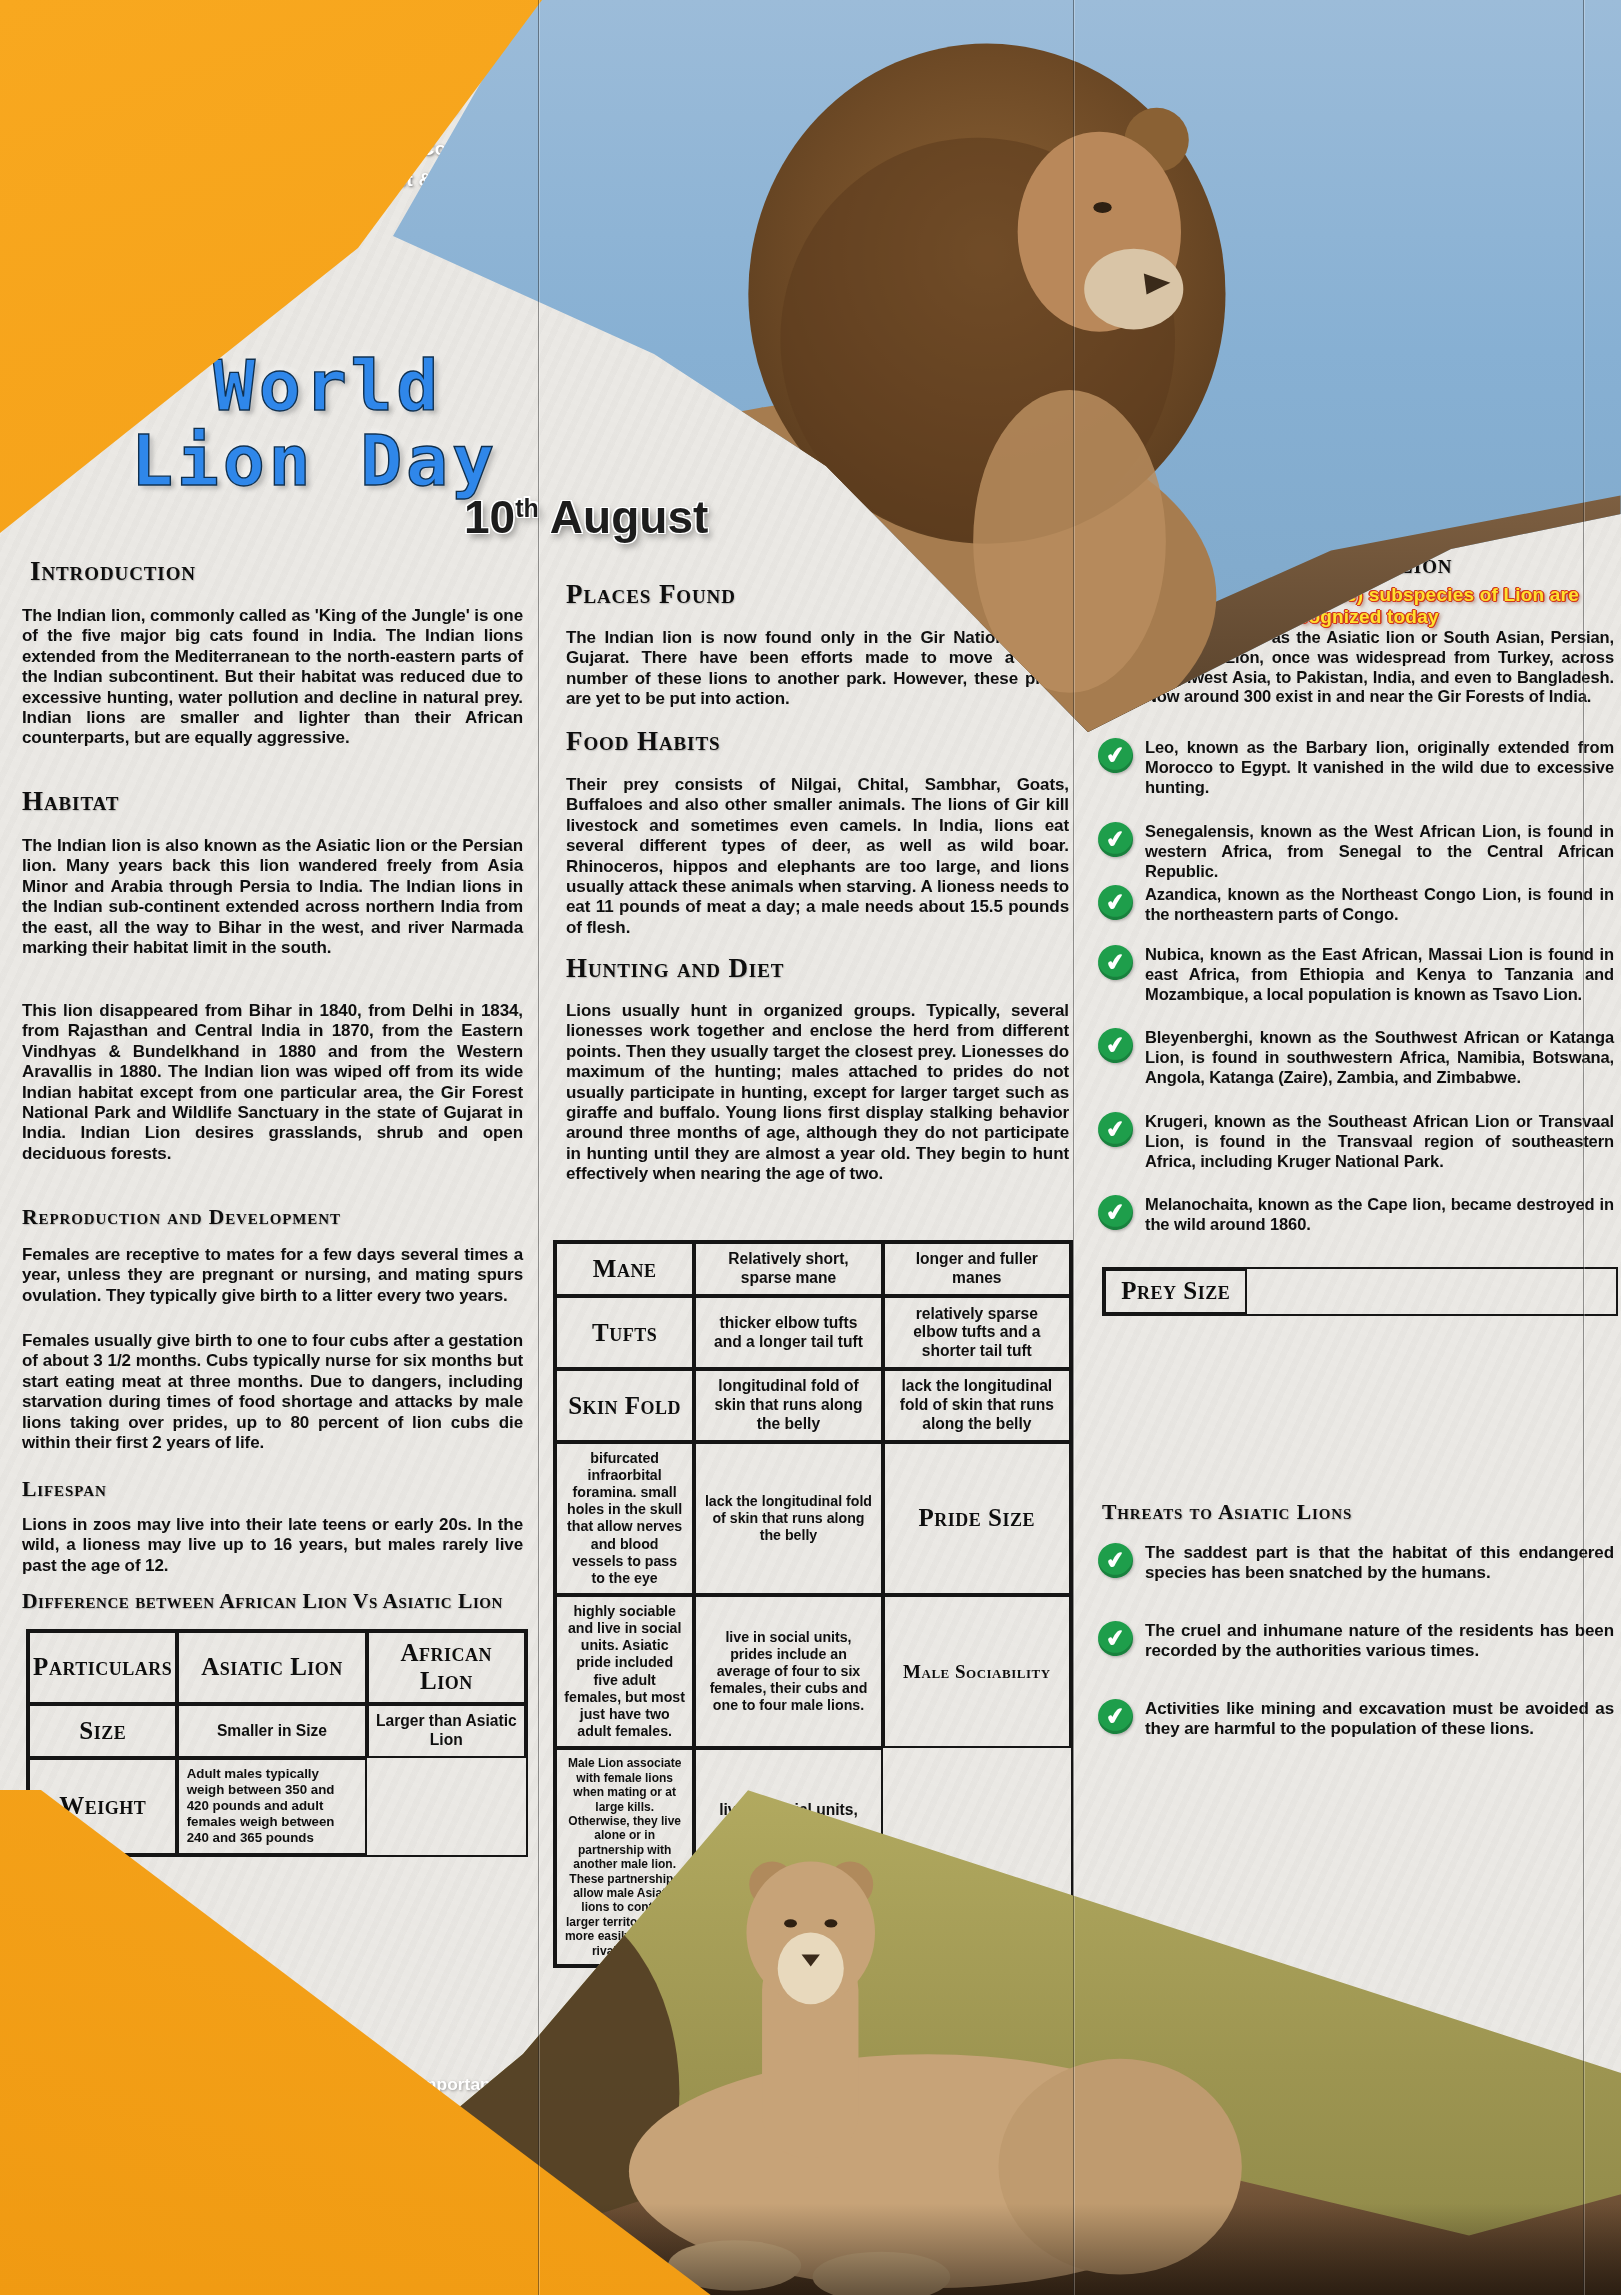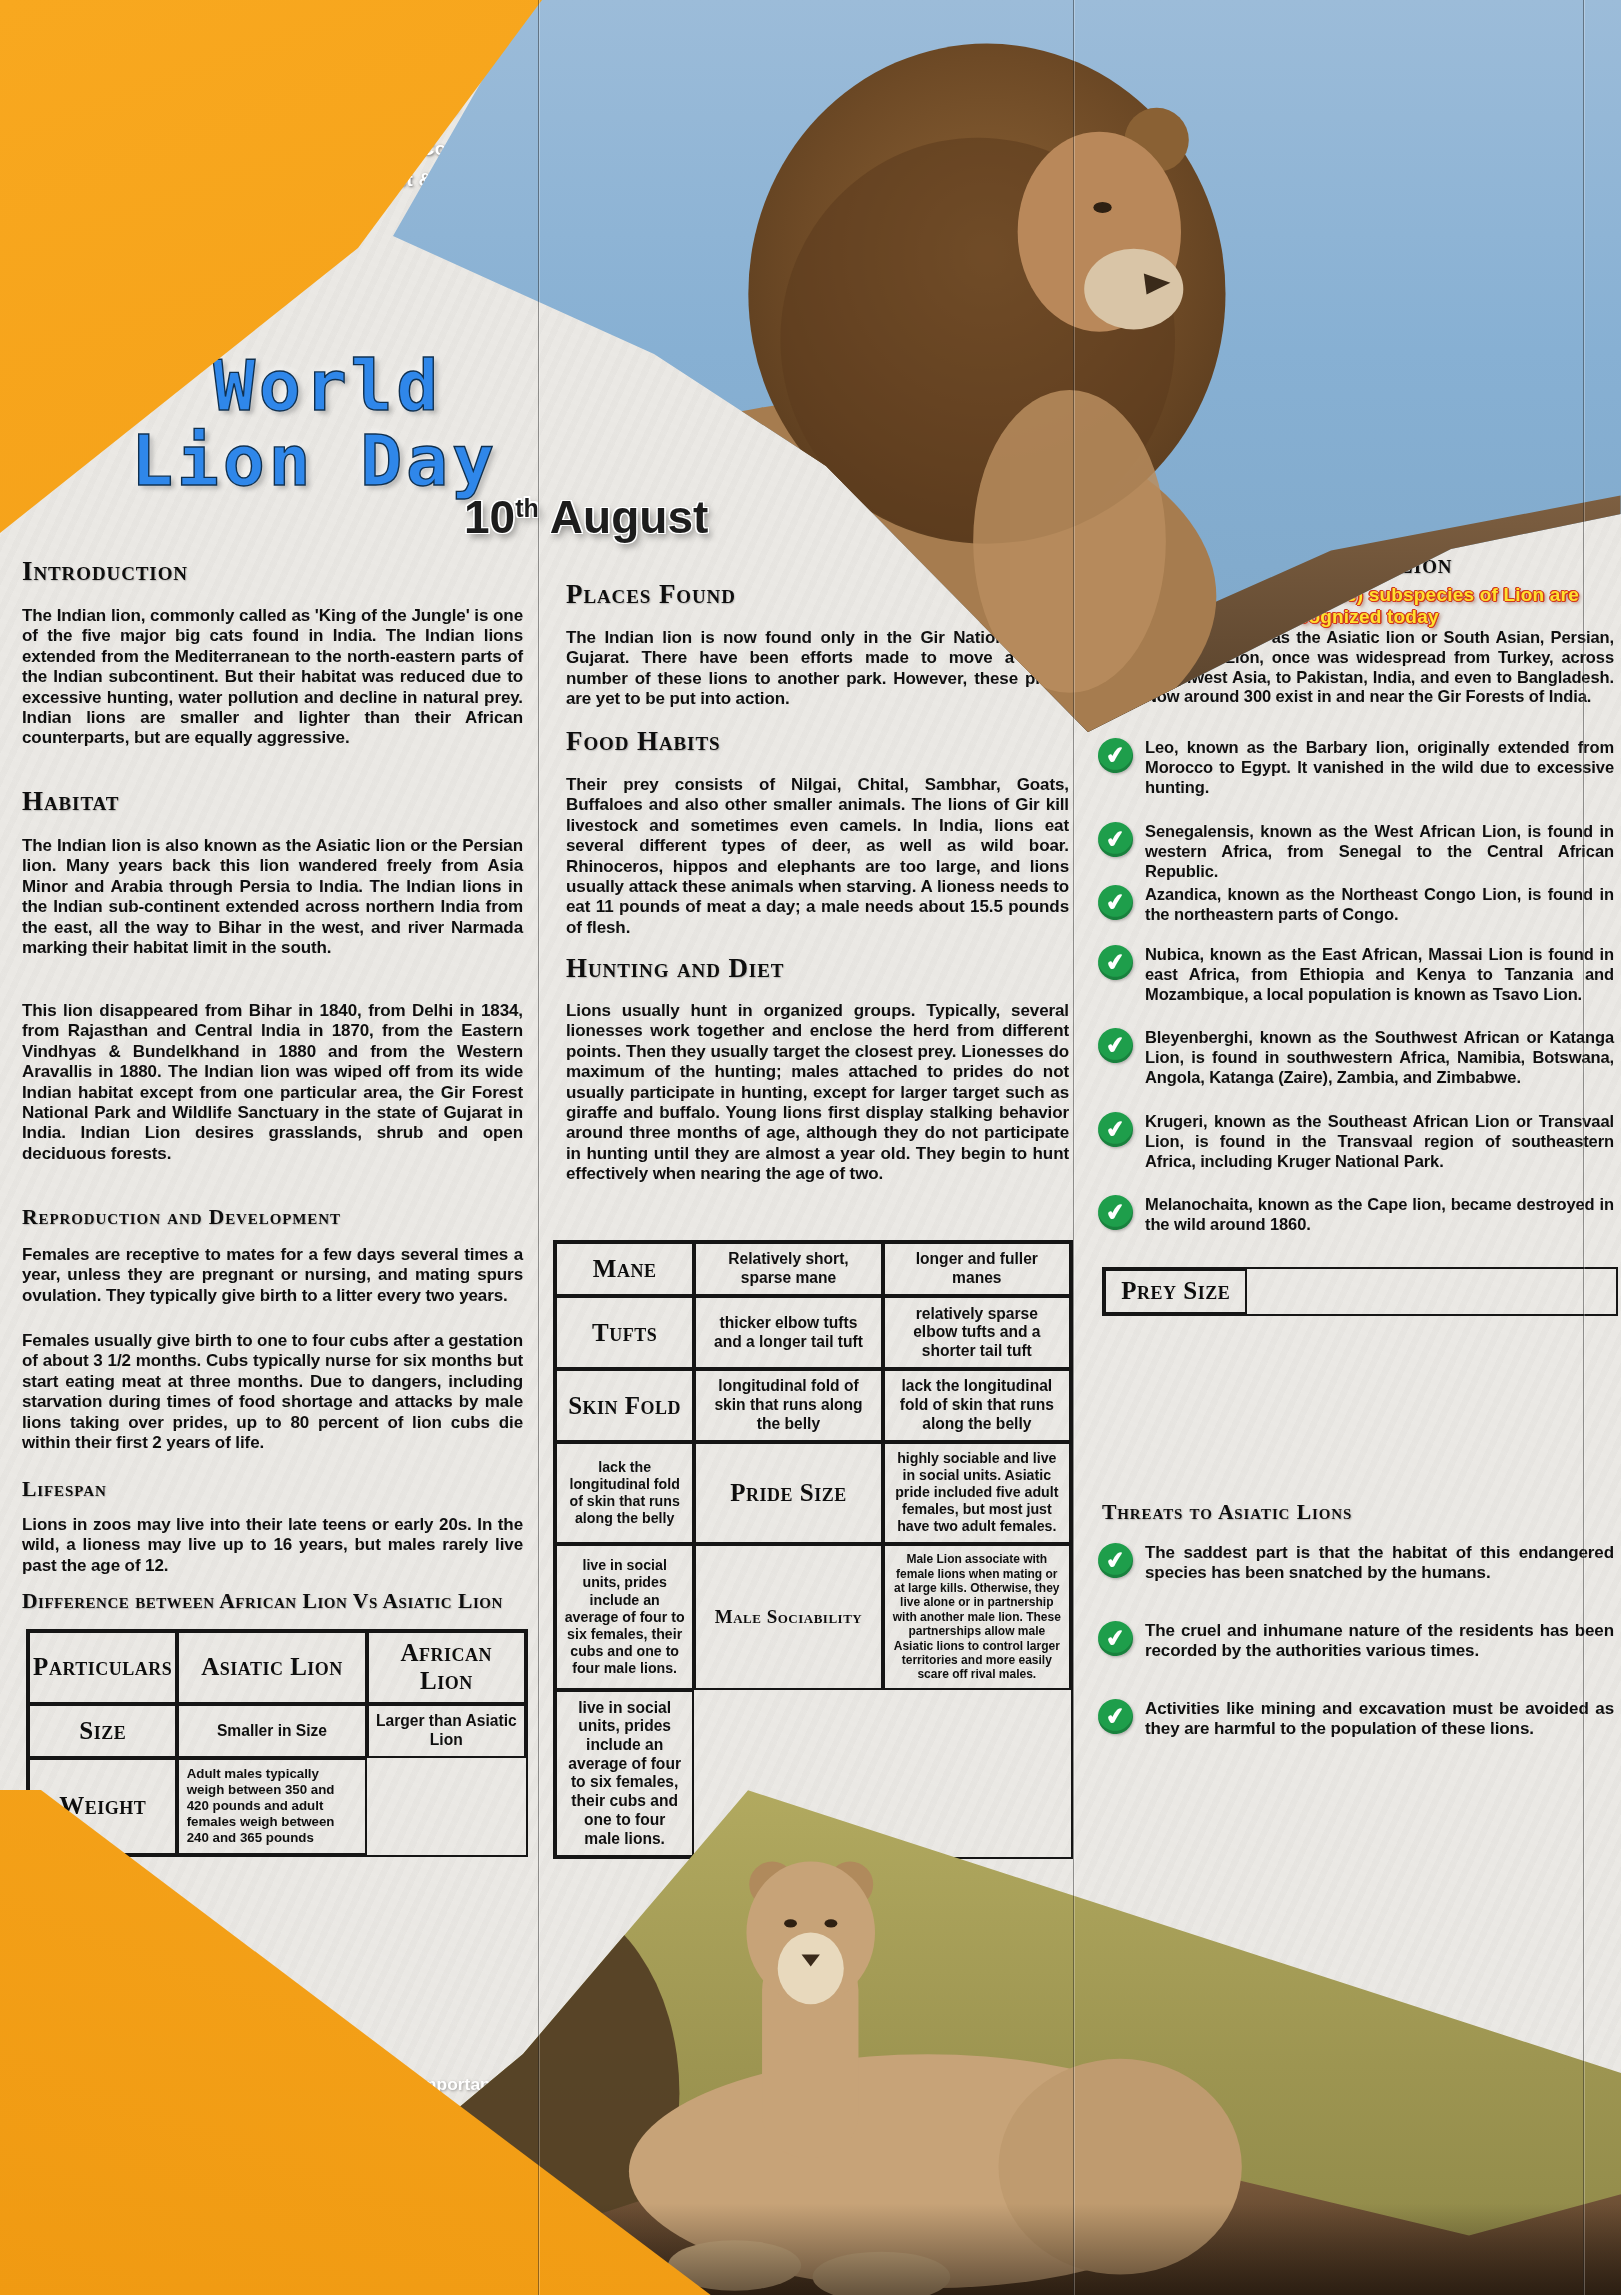--- a/index.html
+++ b/index.html
@@ -225,21 +225,21 @@
       <span><i>P. leo</i><span style="font-weight:normal;"> (Linnaeus, 1758)</span></span>
     </div>
   </div>
 
   <div class="abs wld" style="left:213px;top:345px;">World</div>
   <div class="abs wld" style="left:131px;top:420px;">Lion Day</div>
   <div class="abs date-line" style="left:464px;top:490px;">
     <span>10</span><sup>th</sup><span> </span><span>August</span>
   </div>
 
-  <div class="abs sec-head" style="left:22px;top:556px;">Introduction</div>
+  <div class="abs sec-head" style="left:30px;top:556px;">Introduction</div>
   <div class="abs body-text" style="left:22px;top:606px;width:501px;">The Indian lion, commonly called as 'King of the Jungle' is one of the five major big cats found in India. The Indian lions extended from the Mediterranean to the north-eastern parts of the Indian subcontinent. But their habitat was reduced due to excessive hunting, water pollution and decline in natural prey. Indian lions are smaller and lighter than their African counterparts, but are equally aggressive.</div>
 
   <div class="abs sec-head" style="left:22px;top:786px;">Habitat</div>
   <div class="abs body-text" style="left:22px;top:836px;width:501px;">The Indian lion is also known as the Asiatic lion or the Persian lion. Many years back this lion wandered freely from Asia Minor and Arabia through Persia to India. The Indian lions in the Indian sub-continent extended across northern India from the east, all the way to Bihar in the west, and river Narmada marking their habitat limit in the south.</div>
   <div class="abs body-text" style="left:22px;top:1001px;width:501px;">This lion disappeared from Bihar in 1840, from Delhi in 1834, from Rajasthan and Central India in 1870, from the Eastern Vindhyas &amp; Bundelkhand in 1880 and from the Western Aravallis in 1880. The Indian lion was wiped off from its wide Indian habitat except from one particular area, the Gir Forest National Park and Wildlife Sanctuary in the state of Gujarat in India. Indian Lion desires grasslands, shrub and open deciduous forests.</div>
 
   <div class="abs sec-head sm" style="left:22px;top:1205px;">Reproduction and Development</div>
   <div class="abs body-text" style="left:22px;top:1245px;width:501px;">Females are receptive to mates for a few days several times a year, unless they are pregnant or nursing, and mating spurs ovulation. They typically give birth to a litter every two years.</div>
   <div class="abs body-text" style="left:22px;top:1331px;width:501px;">Females usually give birth to one to four cubs after a gestation of about 3 1/2 months. Cubs typically nurse for six months but start eating meat at three months. Due to dangers, including starvation during times of food shortage and attacks by male lions taking over prides, up to 80 percent of lion cubs die within their first 2 years of life.</div>
 
@@ -271,20 +271,21 @@
   <div class="abs tbl" style="left:553px;top:1240px;width:516px;grid-template-columns:27% 36.5% 36.5%;">
     <div class="lab">Mane</div>
     <div class="cell">Relatively short, sparse mane</div>
     <div class="cell">longer and fuller manes</div>
     <div class="lab">Tufts</div>
     <div class="cell">thicker elbow tufts and a longer tail tuft</div>
     <div class="cell">relatively sparse elbow tufts and a shorter tail tuft</div>
     <div class="lab">Skin Fold</div>
     <div class="cell">longitudinal fold of skin that runs along the belly</div>
     <div class="cell">lack the longitudinal fold of skin that runs along the belly</div>
+    <div class="cell f31">bifurcated infraorbital foramina. small holes in the skull that allow nerves and blood vessels to pass to the eye</div>
     <div class="cell f31">lack the longitudinal fold of skin that runs along the belly</div>
     <div class="lab">Pride Size</div>
     <div class="cell f31">highly sociable and live in social units. Asiatic pride included five adult females, but most just have two adult females.</div>
     <div class="cell f31">live in social units, prides include an average of four to six females, their cubs and one to four male lions.</div>
     <div class="lab" style="font-size:19px;">Male Sociability</div>
     <div class="cell f26">Male Lion associate with female lions when mating or at large kills. Otherwise, they live alone or in partnership with another male lion. These partnerships allow male Asiatic lions to control larger territories and more easily scare off rival males.</div>
     <div class="cell">live in social units, prides include an average of four to six females, their cubs and one to four male lions.</div>
   </div>
 
   <div class="abs sec-head" style="left:1102px;top:549px;width:510px;text-align:center;">Species of Lion</div>

